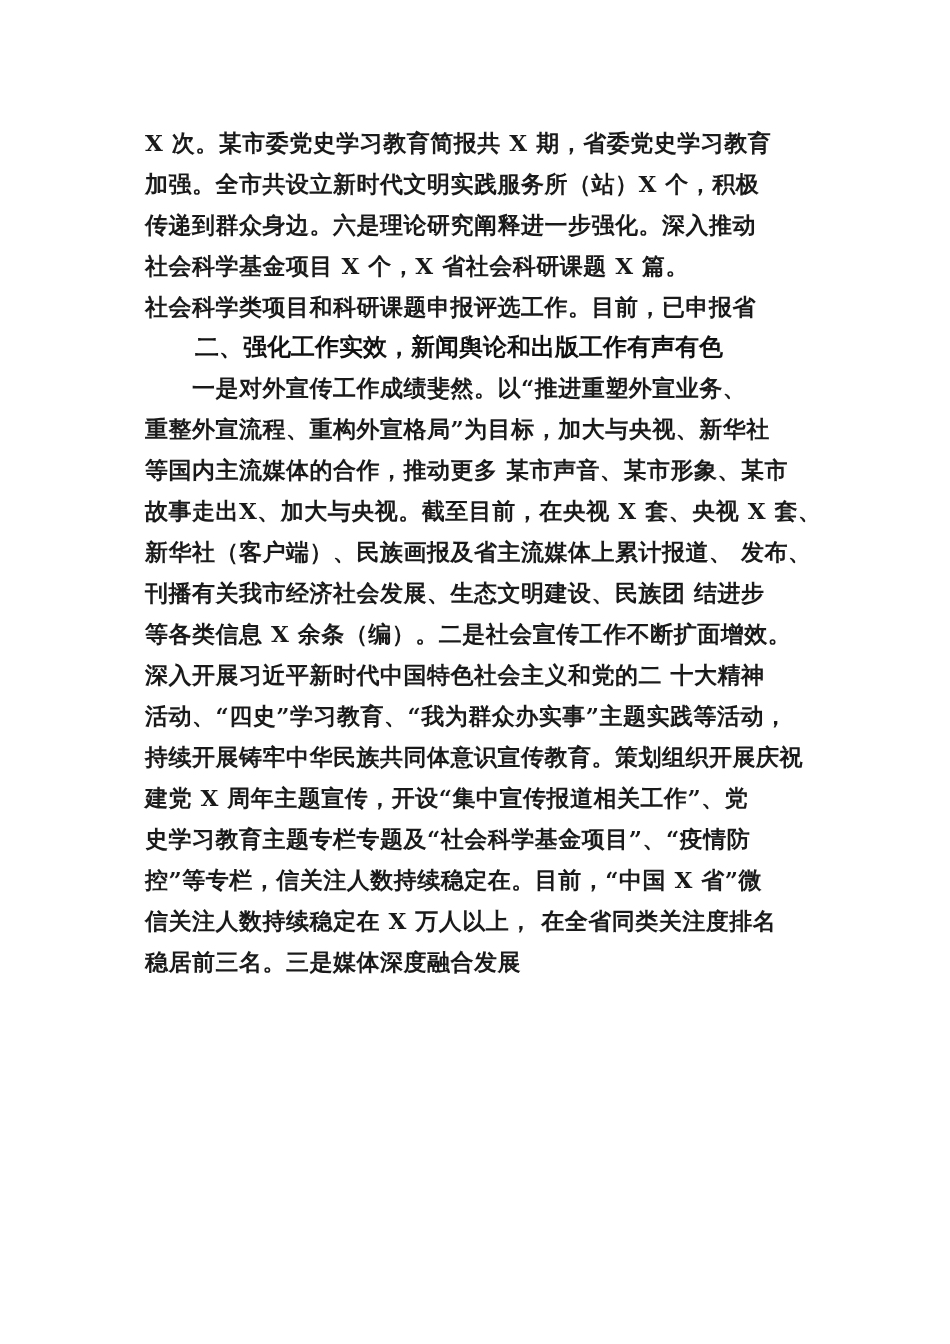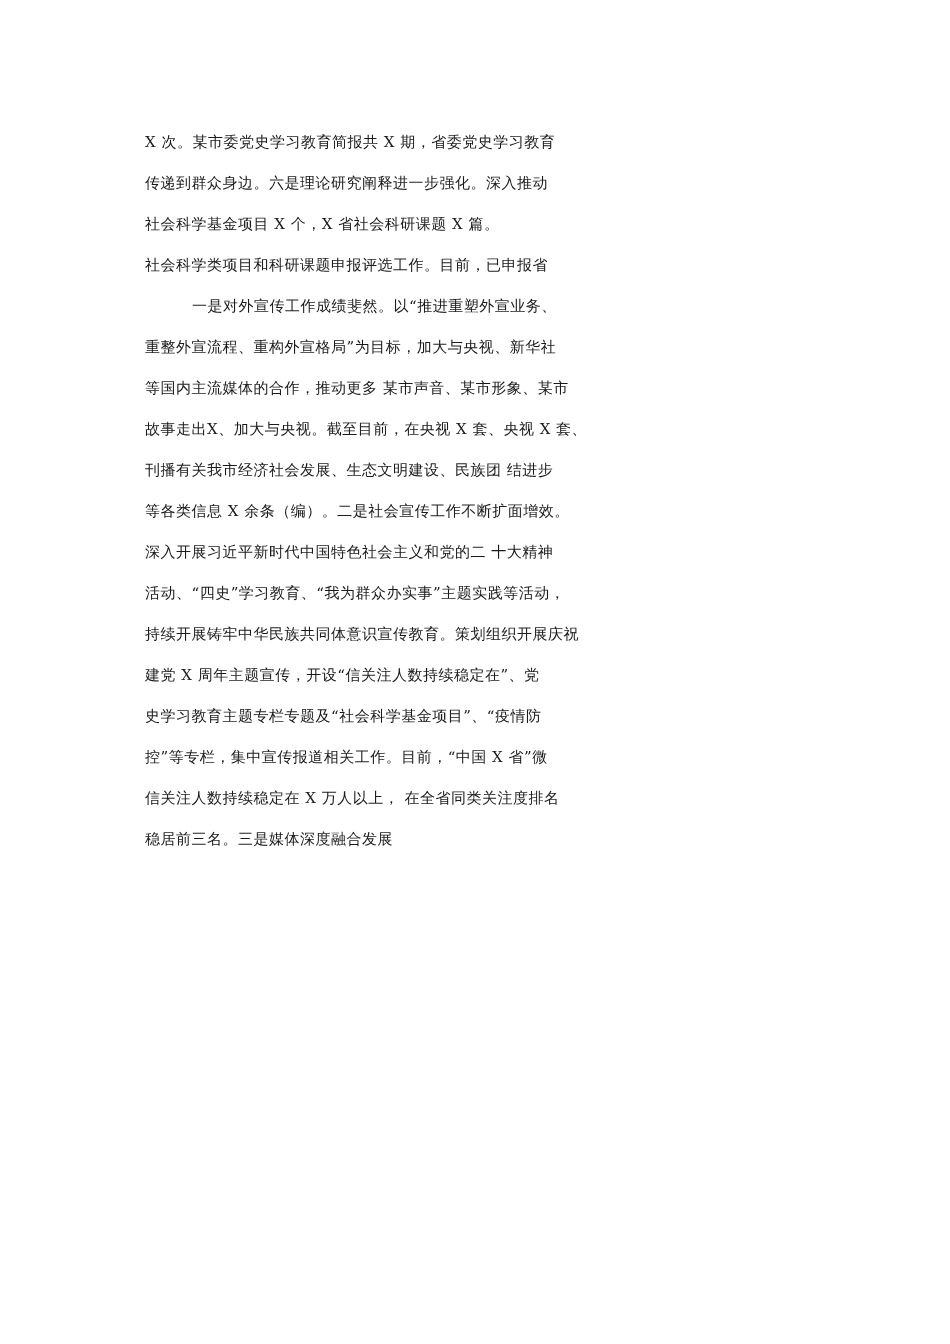--- a/index.html
+++ b/index.html
@@ -8,54 +8,57 @@
       position: absolute;
       left: 145px;
       top: 122px;
       width: 720px;
       font-family: "DejaVu Serif", "Liberation Serif", serif;
       color: #1a1a1a;
     }
     .line {
       height: 41px;
       line-height: 41px;
-      font-size: 15px;
+      font-size: 23px;
       white-space: nowrap;
       letter-spacing: 0.5px;
-      font-weight: 400;
+      font-weight: 700;
     }
     .heading {
       height: 40px;
       line-height: 40px;
       font-size: 24px;
       font-family: "DejaVu Sans", "Liberation Sans", sans-serif;
       font-weight: bold;
       white-space: nowrap;
       padding-left: 50px;
       color: #111111;
     }
     .indent { padding-left: 47px; }
   </style>
 </head>
 <body>
 
 <div class="page">
   <div class="line">X 次。某市委党史学习教育简报共 X 期，省委党史学习教育</div>
+  <div class="line">加强。全市共设立新时代文明实践服务所（站）X 个，积极</div>
   <div class="line">传递到群众身边。六是理论研究阐释进一步强化。深入推动</div>
   <div class="line">社会科学基金项目 X 个，X 省社会科研课题 X 篇。</div>
   <div class="line">社会科学类项目和科研课题申报评选工作。目前，已申报省</div>
 
+  <div class="heading">二、强化工作实效，新闻舆论和出版工作有声有色</div>
 
   <div class="line indent">一是对外宣传工作成绩斐然。以“推进重塑外宣业务、</div>
   <div class="line">重整外宣流程、重构外宣格局”为目标，加大与央视、新华社</div>
   <div class="line">等国内主流媒体的合作，推动更多 某市声音、某市形象、某市</div>
   <div class="line">故事走出X、加大与央视。截至目前，在央视 X 套、央视 X 套、</div>
+  <div class="line">新华社（客户端）、民族画报及省主流媒体上累计报道、 发布、</div>
   <div class="line">刊播有关我市经济社会发展、生态文明建设、民族团 结进步</div>
   <div class="line">等各类信息 X 余条（编）。二是社会宣传工作不断扩面增效。</div>
   <div class="line">深入开展习近平新时代中国特色社会主义和党的二 十大精神</div>
   <div class="line">活动、“四史”学习教育、“我为群众办实事”主题实践等活动，</div>
   <div class="line">持续开展铸牢中华民族共同体意识宣传教育。策划组织开展庆祝</div>
-  <div class="line">建党 X 周年主题宣传，开设“信关注人数持续稳定在”、党</div>
+  <div class="line">建党 X 周年主题宣传，开设“集中宣传报道相关工作”、党</div>
   <div class="line">史学习教育主题专栏专题及“社会科学基金项目”、“疫情防</div>
-  <div class="line">控”等专栏，集中宣传报道相关工作。目前，“中国 X 省”微</div>
+  <div class="line">控”等专栏，信关注人数持续稳定在。目前，“中国 X 省”微</div>
   <div class="line">信关注人数持续稳定在 X 万人以上， 在全省同类关注度排名</div>
   <div class="line">稳居前三名。三是媒体深度融合发展</div>
 </div>
 
 </body></html>

